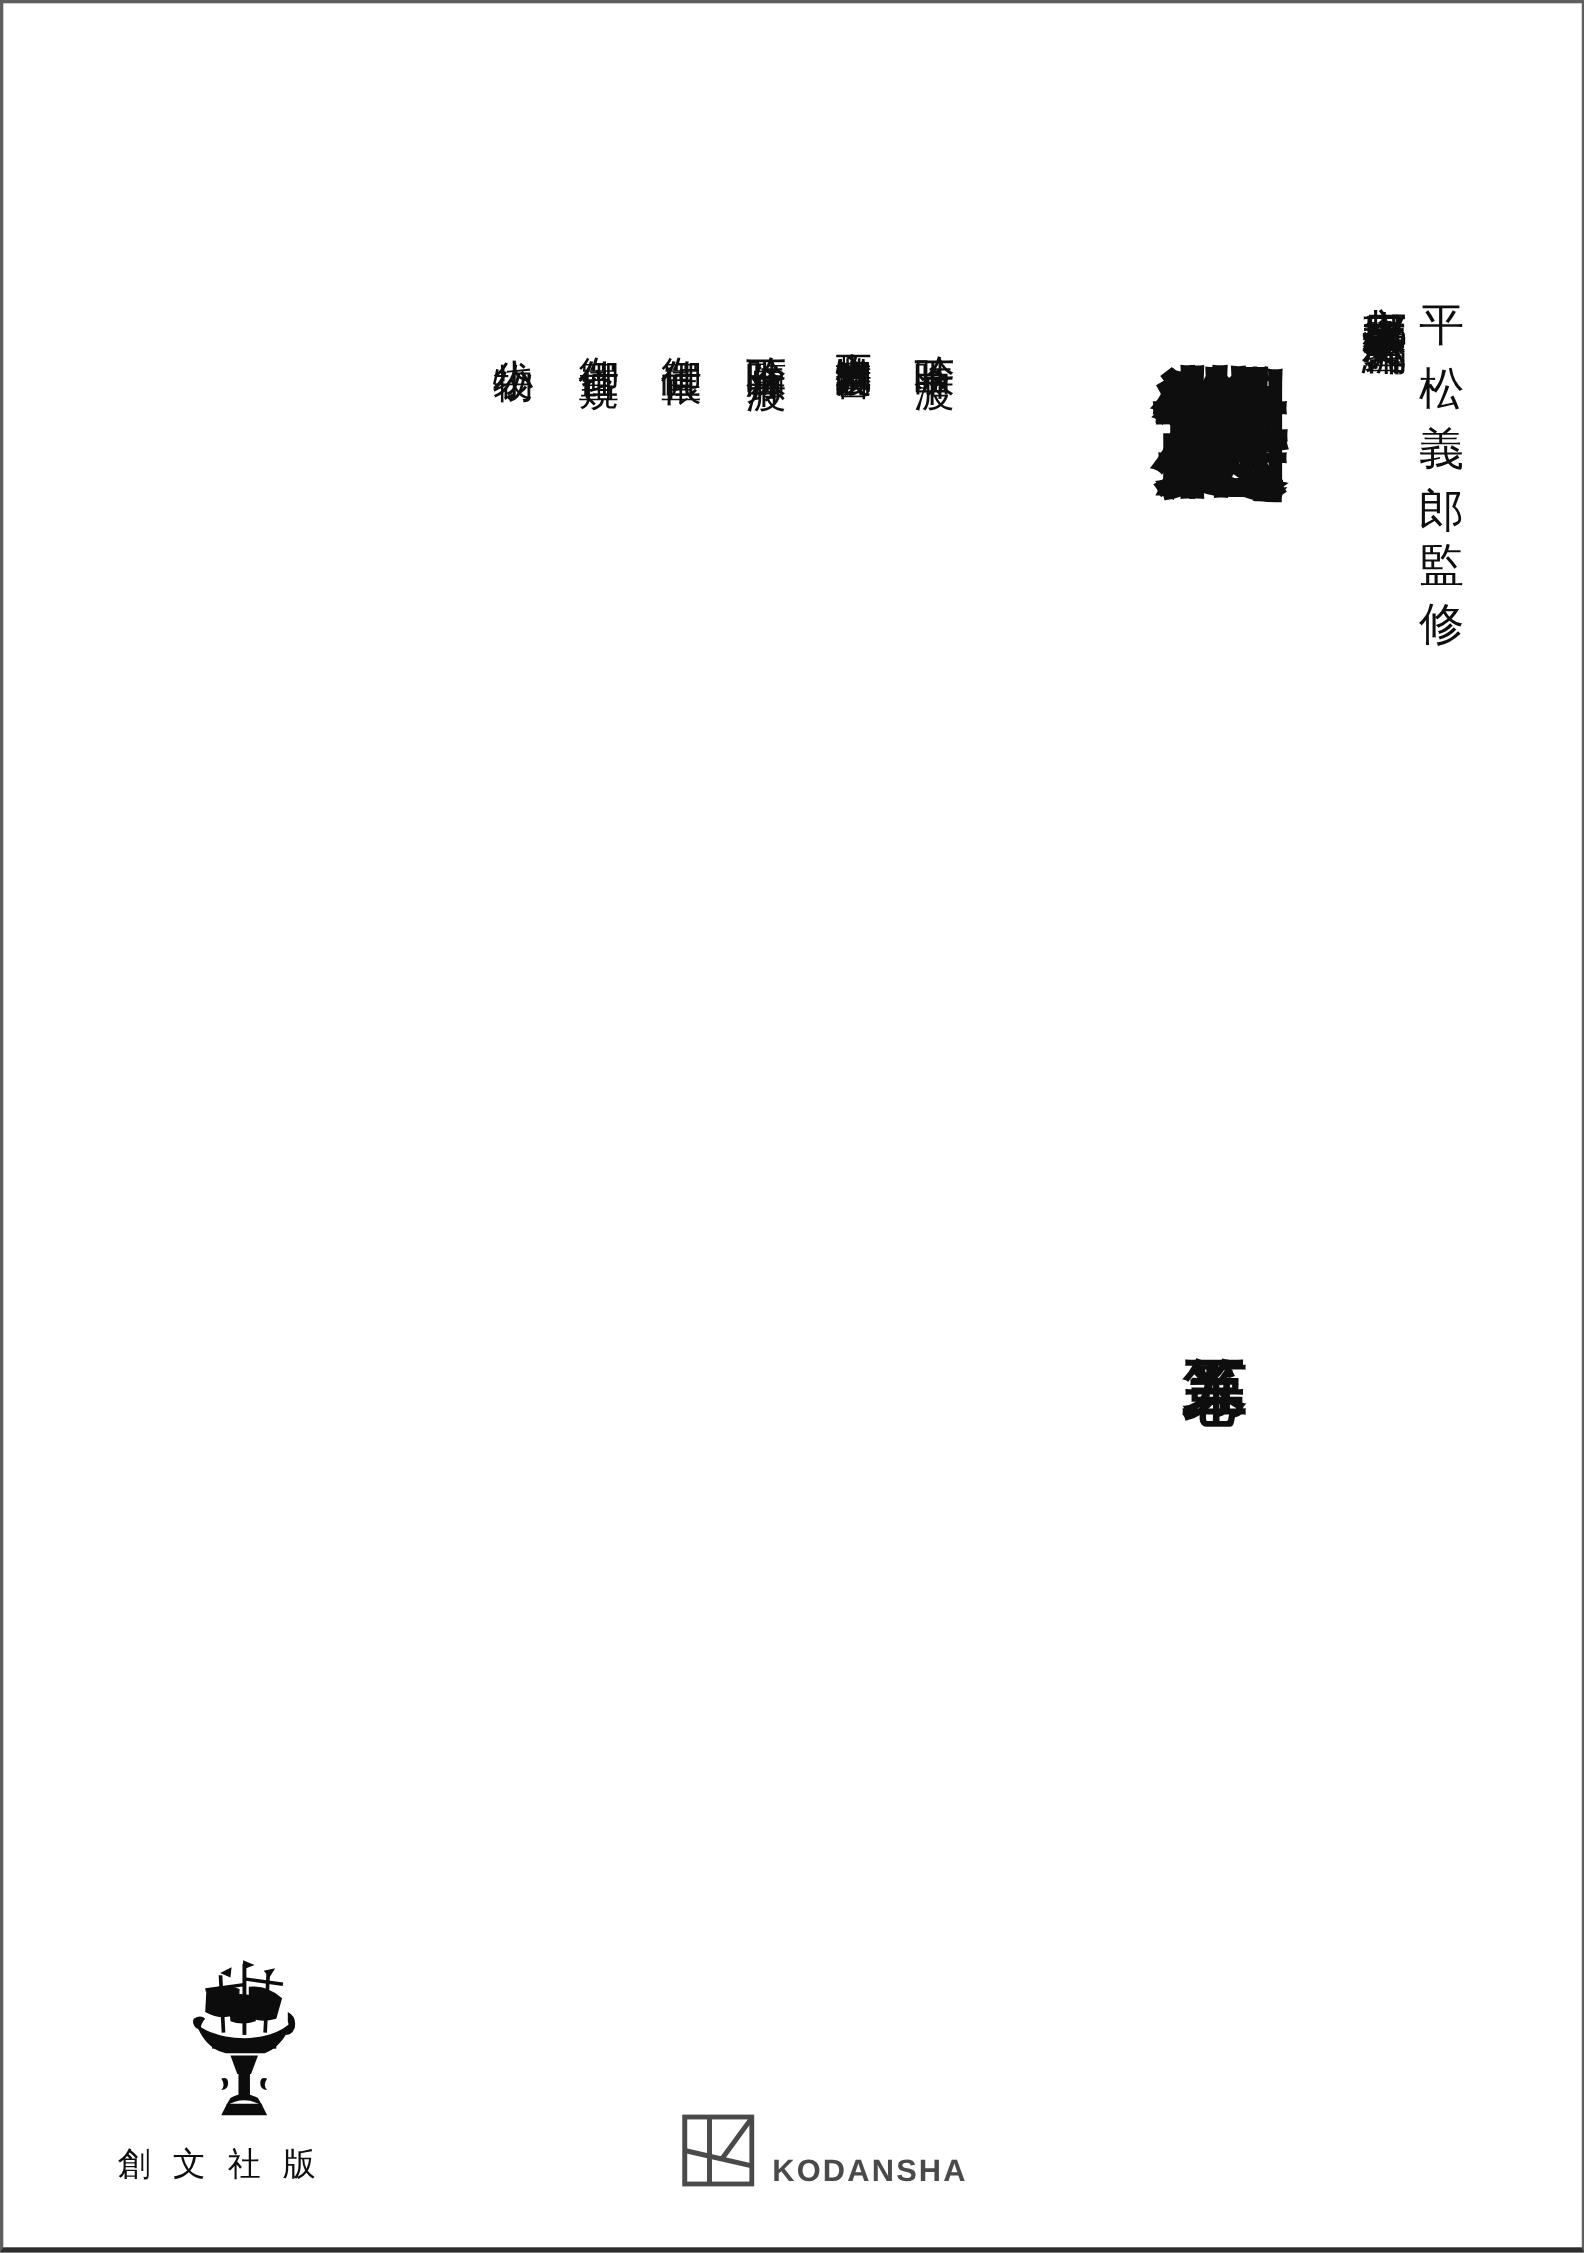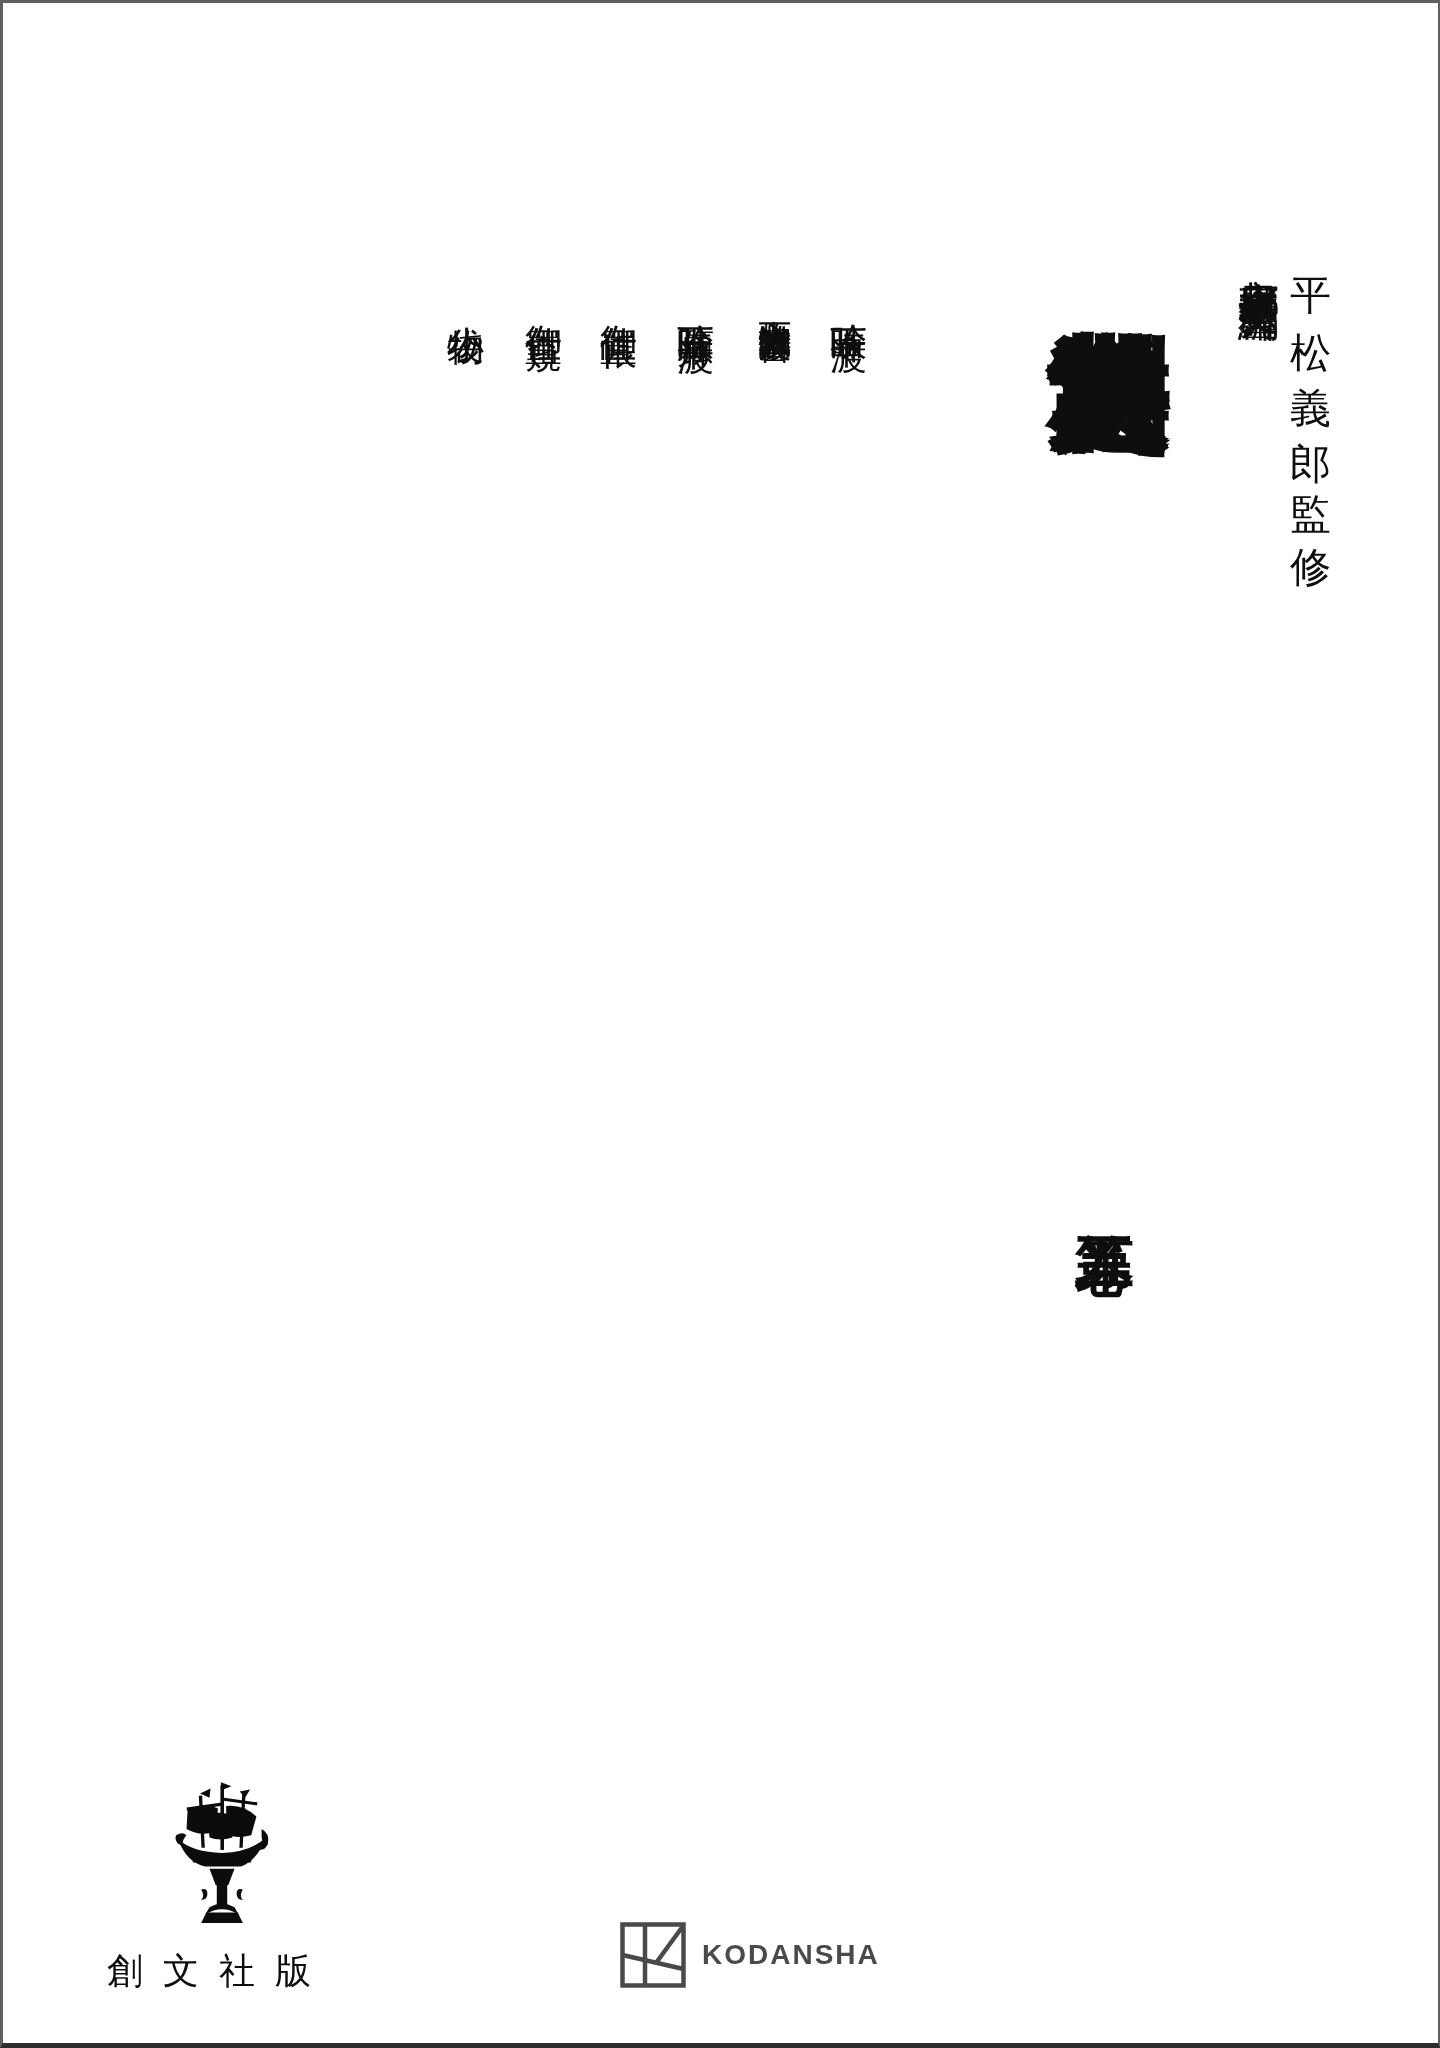--- a/index.html
+++ b/index.html
@@ -58,32 +58,32 @@
   .toc-5 { left: 522px; top: 292px; font-size: 37px; letter-spacing: 3px; }
   .toc-6 { left: 444px; top: 294px; font-size: 37px; letter-spacing: 2px; }
   .ship {
     position: absolute;
     left: 166px; top: 1776px;
     width: 106px; height: 146px;
   }
   .imprint {
     position: absolute;
     left: 104px; top: 1950px;
-    font-size: 36px;
+    font-size: 30px;
     font-weight: 500;
     letter-spacing: 20px;
     line-height: 1;
     color: #0e0e0e;
   }
   .kodansha {
     position: absolute;
     left: 596px; top: 1919px;
     height: 66px;
     display: flex;
-    align-items: center;
+    align-items: flex-end;
     padding-left: 21px;
   }
   .kodansha-mark { width: 66px; height: 66px; flex: 0 0 auto; }
   .kodansha-word {
     margin-left: 16px;
     font-family: "Liberation Sans", "DejaVu Sans", sans-serif;
     font-size: 28px;
     font-weight: 700;
     letter-spacing: 2px;
     color: #4a4a4a;

